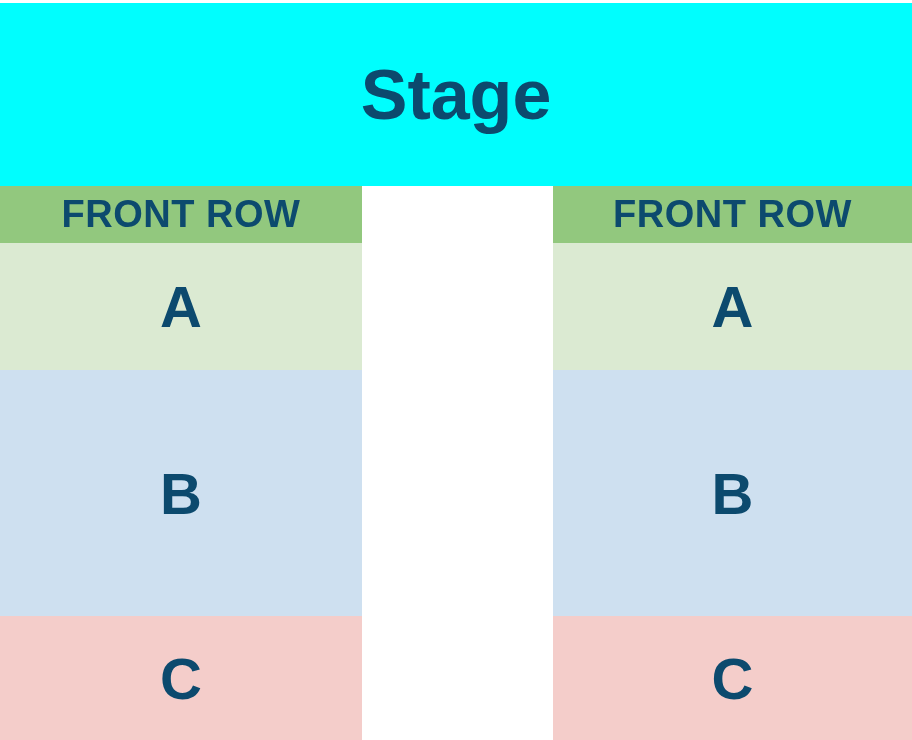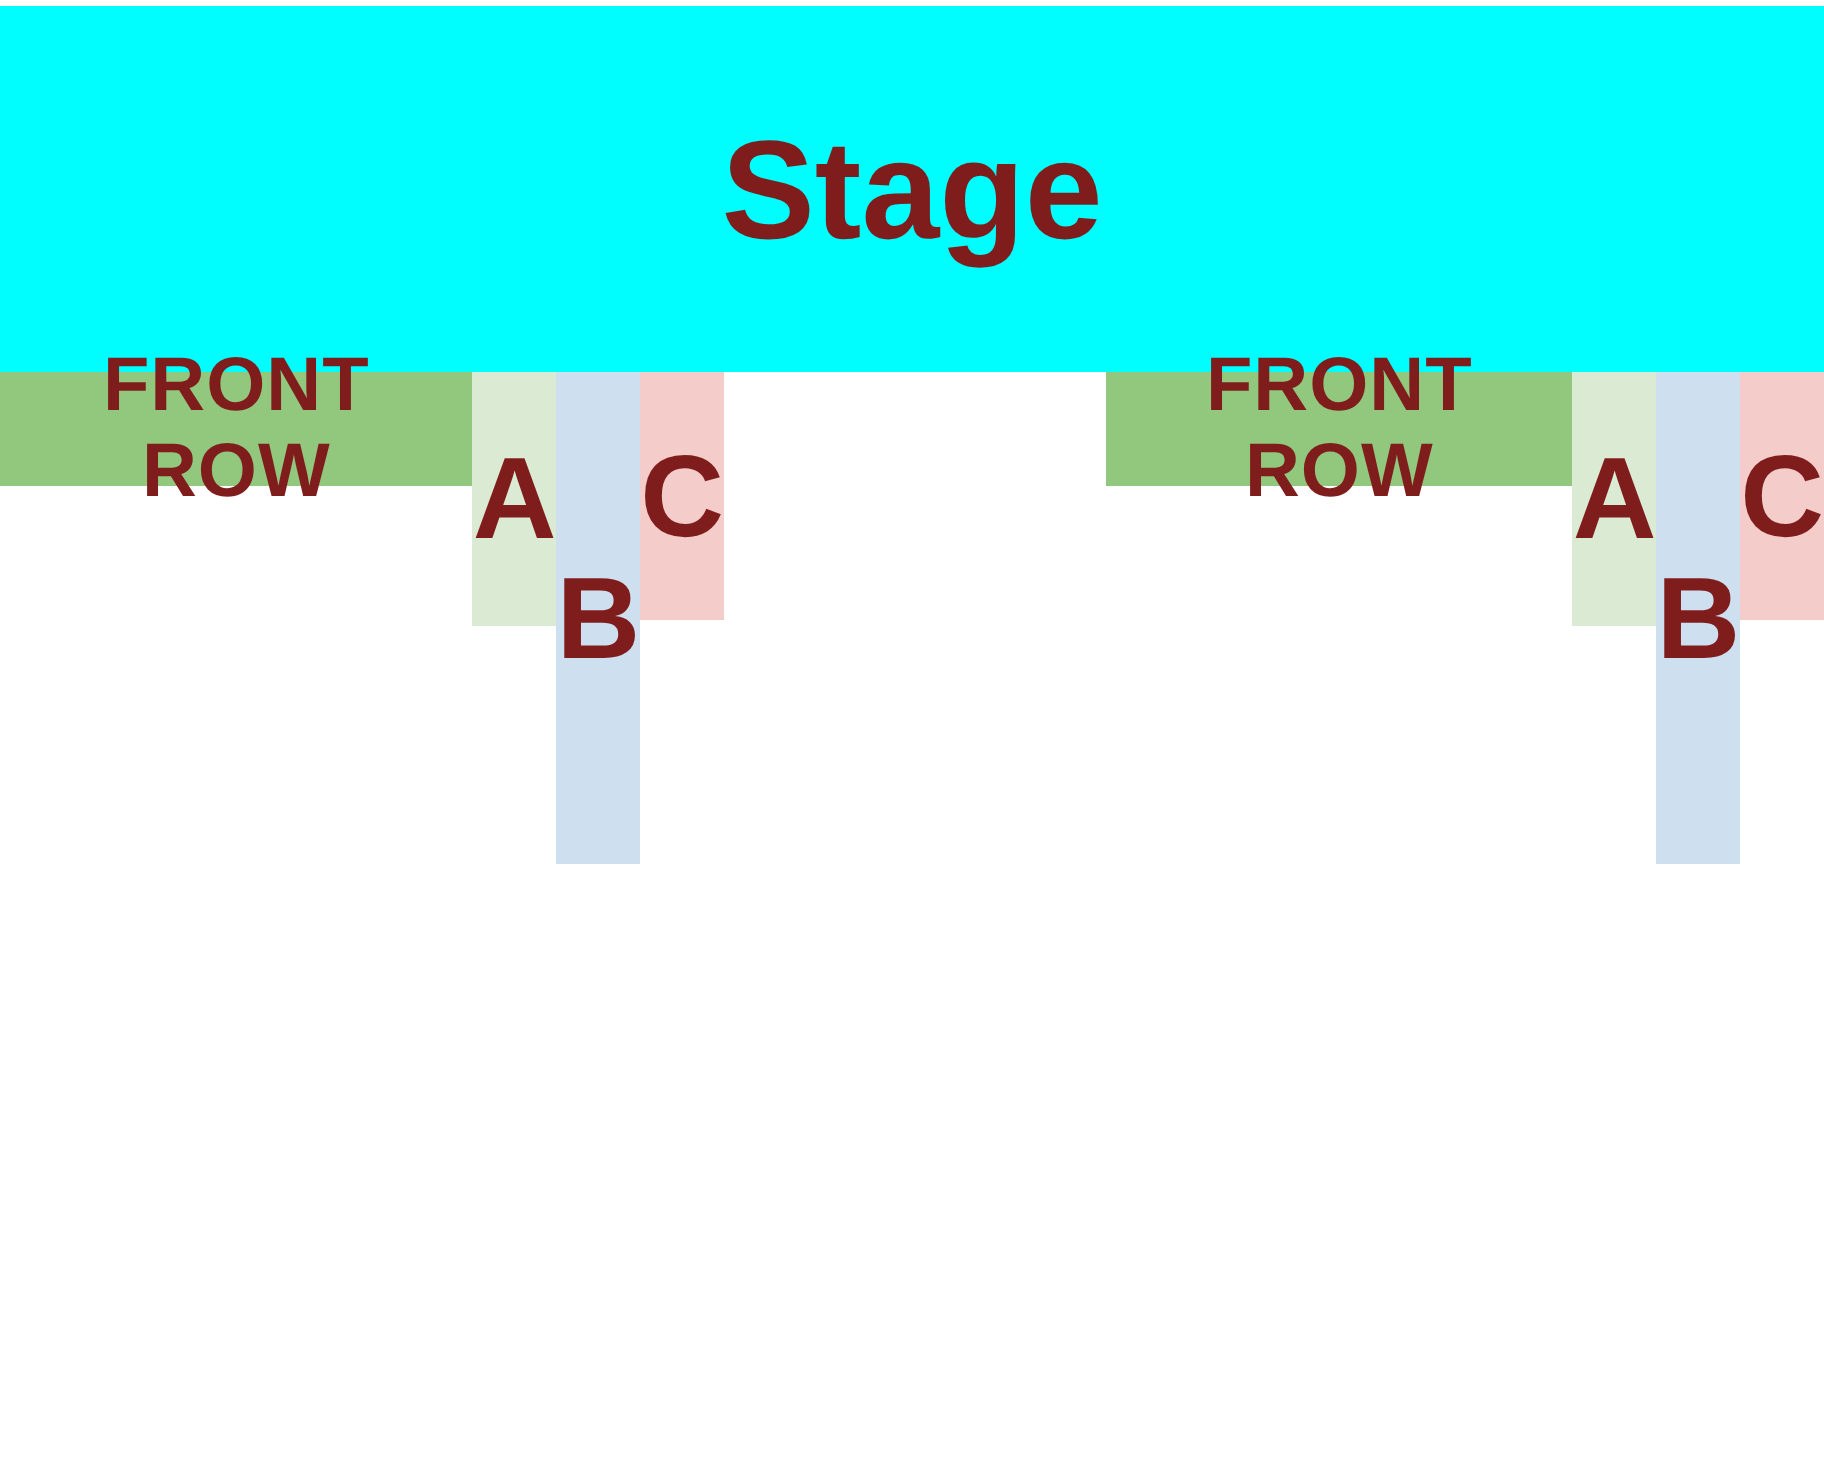--- a/index.html
+++ b/index.html
@@ -4,41 +4,41 @@
 <style>
   html, body { margin: 0; padding: 0; background: #ffffff; }
   .page {
     position: relative;
     width: 912px;
     height: 740px;
     background: #ffffff;
     overflow: hidden;
     font-family: "Liberation Sans", sans-serif;
     font-weight: bold;
-    color: #7f1d1d;
+    color: #0c4a6e;
   }
   .stage {
     margin-top: 3px;
     height: 183px;
     width: 912px;
     display: flex;
     align-items: center;
     justify-content: center;
   }
   .stage-label {
     font-size: 70px;
     line-height: 1;
     letter-spacing: 0px;
   }
   .floor {
     display: flex;
     width: 912px;
     height: 554px;
   }
-  .seat-col { display: flex; flex-direction: row; }
+  .seat-col { display: flex; flex-direction: column; }
   .col-left  { width: 362px; }
   .aisle     { width: 191px; background: #ffffff; }
   .col-right { width: 359px; }
   .section {
     display: flex;
     align-items: center;
     justify-content: center;
     text-align: center;
   }
   .sec-front { height: 57px;  font-size: 38px; letter-spacing: 0.5px; }

